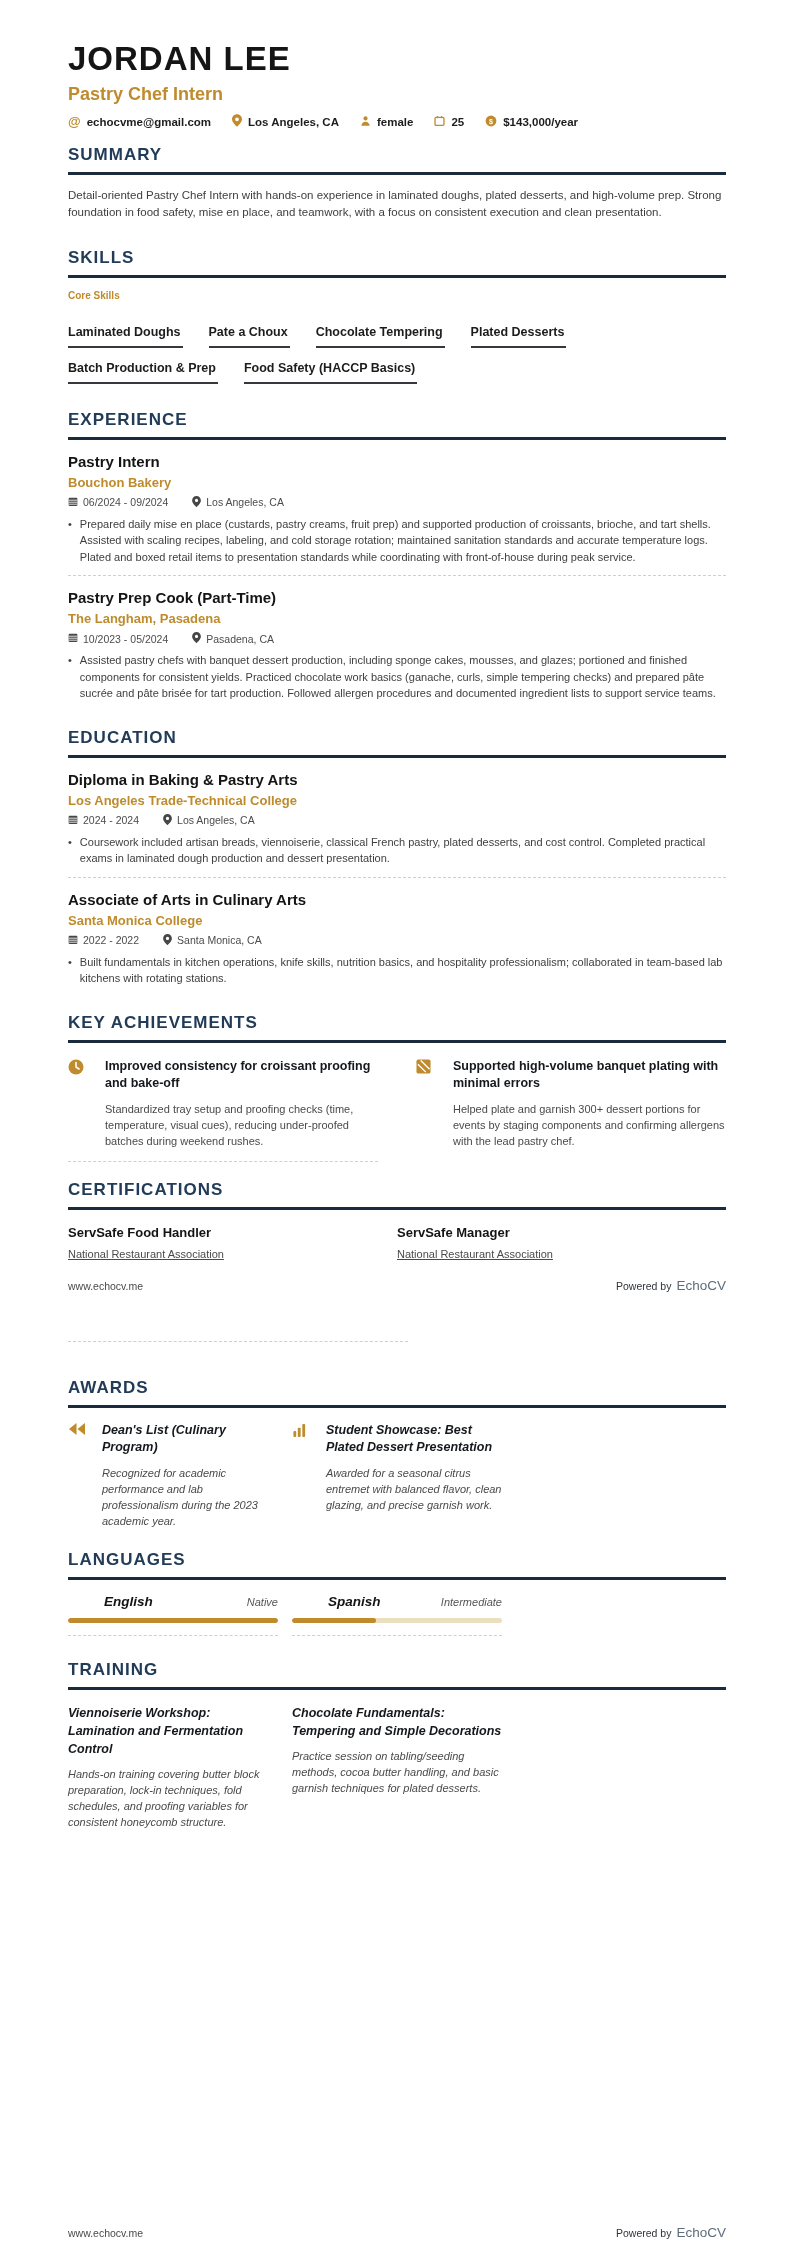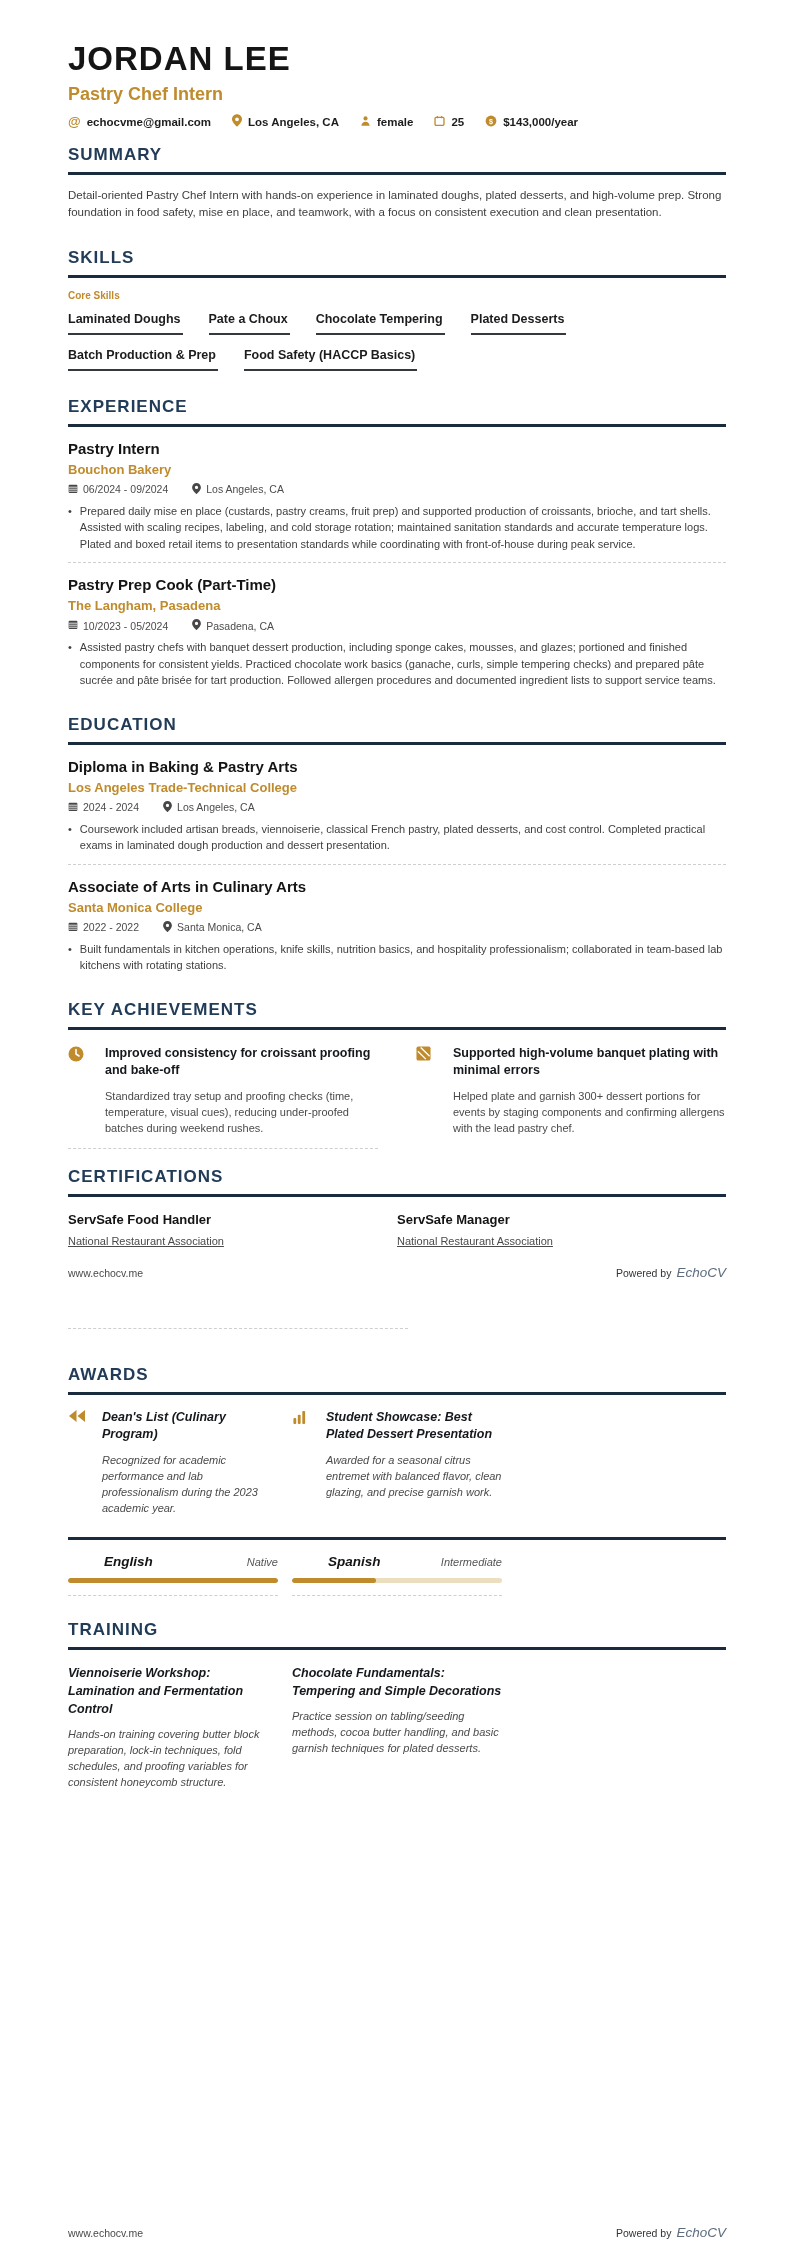--- a/index.html
+++ b/index.html
@@ -16,21 +16,21 @@
   .at-glyph { color:#bf8b2c; font-weight:700; font-size:13px; line-height:1; }
 
   
   .section { margin-top:26px; }
   .section-title { font-size:17px; font-weight:800; letter-spacing:1px; color:#223c58; }
   .rule { height:3px; background:#1b2b3e; margin-top:7px; }
 
   .summary-text { margin-top:12px; font-size:11.5px; line-height:1.5; color:#3e3e3e; }
 
   .skills-group { margin-top:12px; font-size:10px; font-weight:700; color:#bf8b2c; }
-  .skills-list { display:flex; flex-wrap:wrap; column-gap:26px; row-gap:13px; margin-top:11px; }
+  .skills-list { display:flex; flex-wrap:wrap; column-gap:26px; row-gap:13px; margin-top:24px; }
   .skill { font-size:12.5px; font-weight:700; color:#1c1c1c; border-bottom:2px solid #35383c; padding:0 2px 7px 0; }
 
   .entry { margin-top:13px; }
   .entry-title { font-size:15px; font-weight:800; color:#141414; }
   .entry-sub { font-size:13px; font-weight:700; color:#bf8b2c; margin-top:5px; }
   .entry-meta { display:flex; align-items:center; gap:24px; margin-top:6px; font-size:10.5px; color:#4c4c4c; }
   .meta-item { display:flex; align-items:center; gap:5px; }
   .bullet { display:flex; gap:8px; margin-top:7px; font-size:11px; line-height:1.5; color:#3e3e3e; }
   .bullet::before { content:"•"; color:#3e3e3e; flex:0 0 auto; }
   .dashed { border-top:1px dashed #cfcfcf; margin-top:10px; }
@@ -48,21 +48,21 @@
   .cert-grid { display:grid; grid-template-columns:1fr 1fr; margin-top:15px; }
   .cert-name { font-size:13px; font-weight:800; color:#141414; }
   .cert-issuer { margin-top:8px; font-size:11px; color:#4a4a4a;text-decoration:underline; }
 
   .footer { display:flex; justify-content:space-between; align-items:baseline; }
   .footer-1 { margin-top:18px; }
   .footer-2 { position:absolute; left:41px; right:41px; bottom:6px; }
   .footer-site { font-size:10.5px; color:#4a4a4a; }
   .footer-right { display:flex; align-items:baseline; gap:5px; }
   .footer-powered { font-size:10.5px; color:#30343a; }
-  .footer-brand { font-size:13.5px; color:#5d6d7e;font-style:italic; }
+  .footer-brand { font-size:13.5px; color:#5d6d7e; }
 
   .award-entry .ic { flex:0 0 18px; }
   .award-entry { display:flex; gap:16px; }
 
   .lang-row { display:flex; justify-content:space-between; align-items:baseline; }
   .lang-name { font-size:13.5px; font-weight:800; color:#141414;padding-left:36px; }
   .lang-level { font-size:11px; color:#555; }
   .lang-bar { height:5px; border-radius:3px; background:#ecdfc0; margin-top:9px; overflow:hidden; }
   .lang-fill { height:100%; border-radius:3px; background:#bf8b2c; }
 
@@ -332,20 +332,21 @@
           <div>
             <div class="iconed-title">Student Showcase: Best Plated Dessert Presentation</div>
             <div class="iconed-desc">Awarded for a seasonal citrus entremet with balanced flavor, clean glazing, and precise garnish work.</div>
           </div>
         </div>
         <div></div>
       </div>
     </div>
 
     <div class="section mt-langs">
+      <div class="section-title">LANGUAGES</div>
       <div class="rule"></div>
       <div class="grid3">
         <div>
           <div class="lang-row">
             <span class="lang-name">English</span>
             <span class="lang-level">Native</span>
           </div>
           <div class="lang-bar">
               <div class="lang-fill" style="width: 100%;"></div>
             </div>

